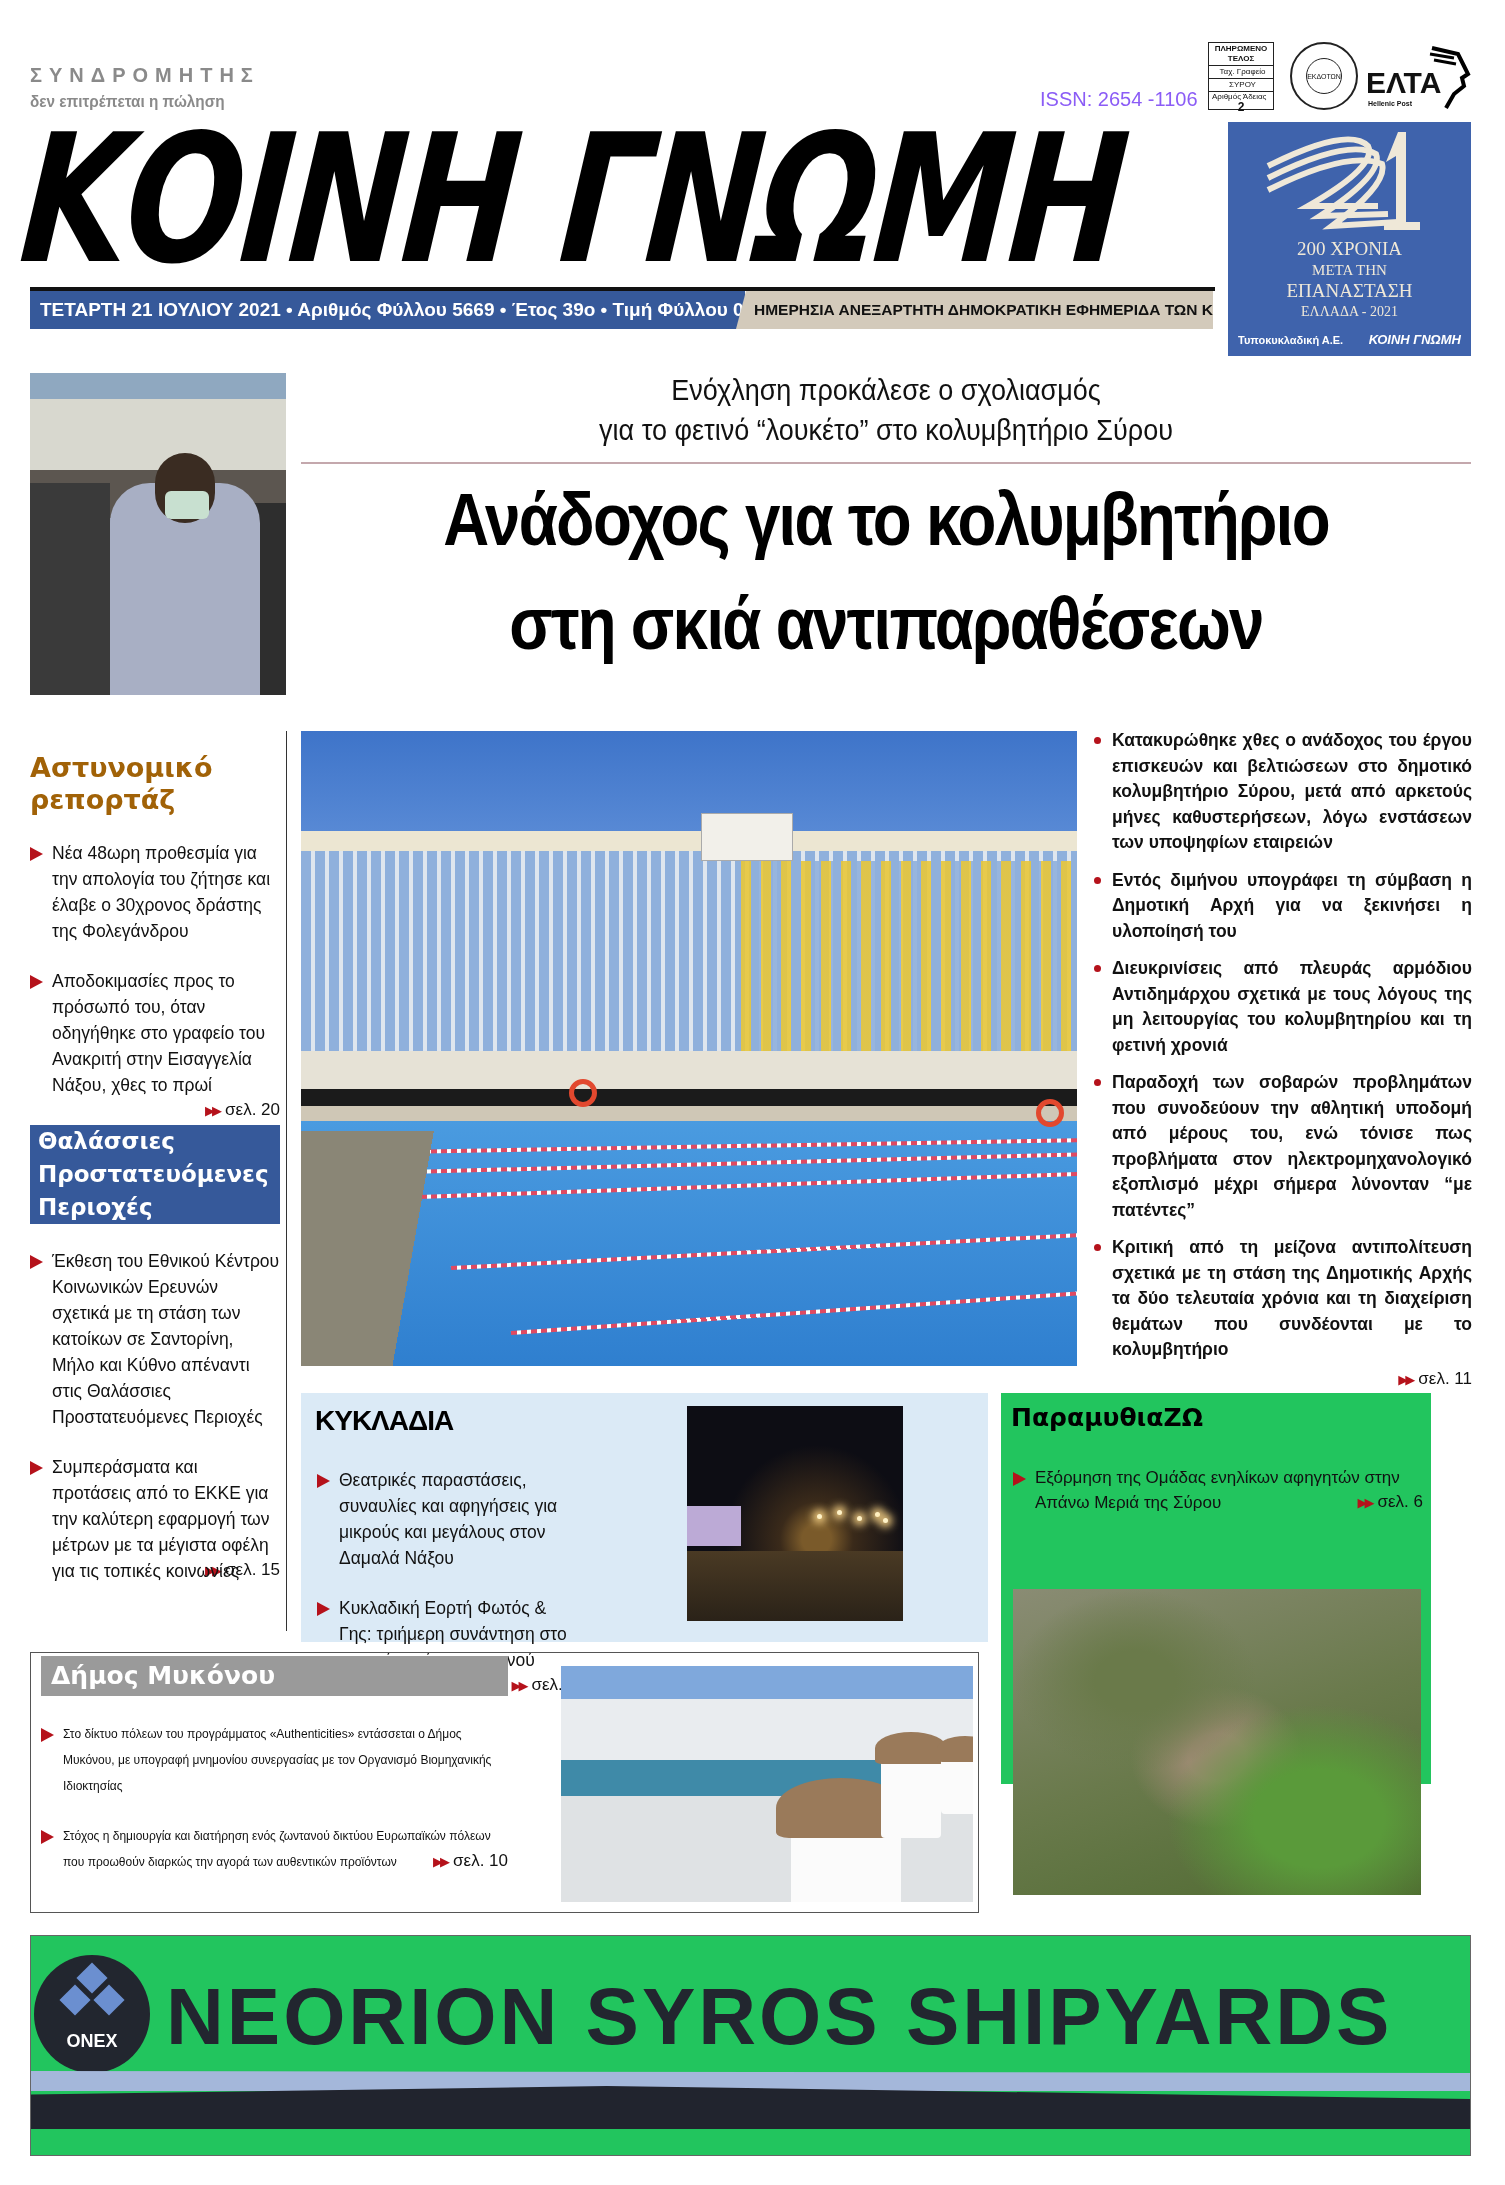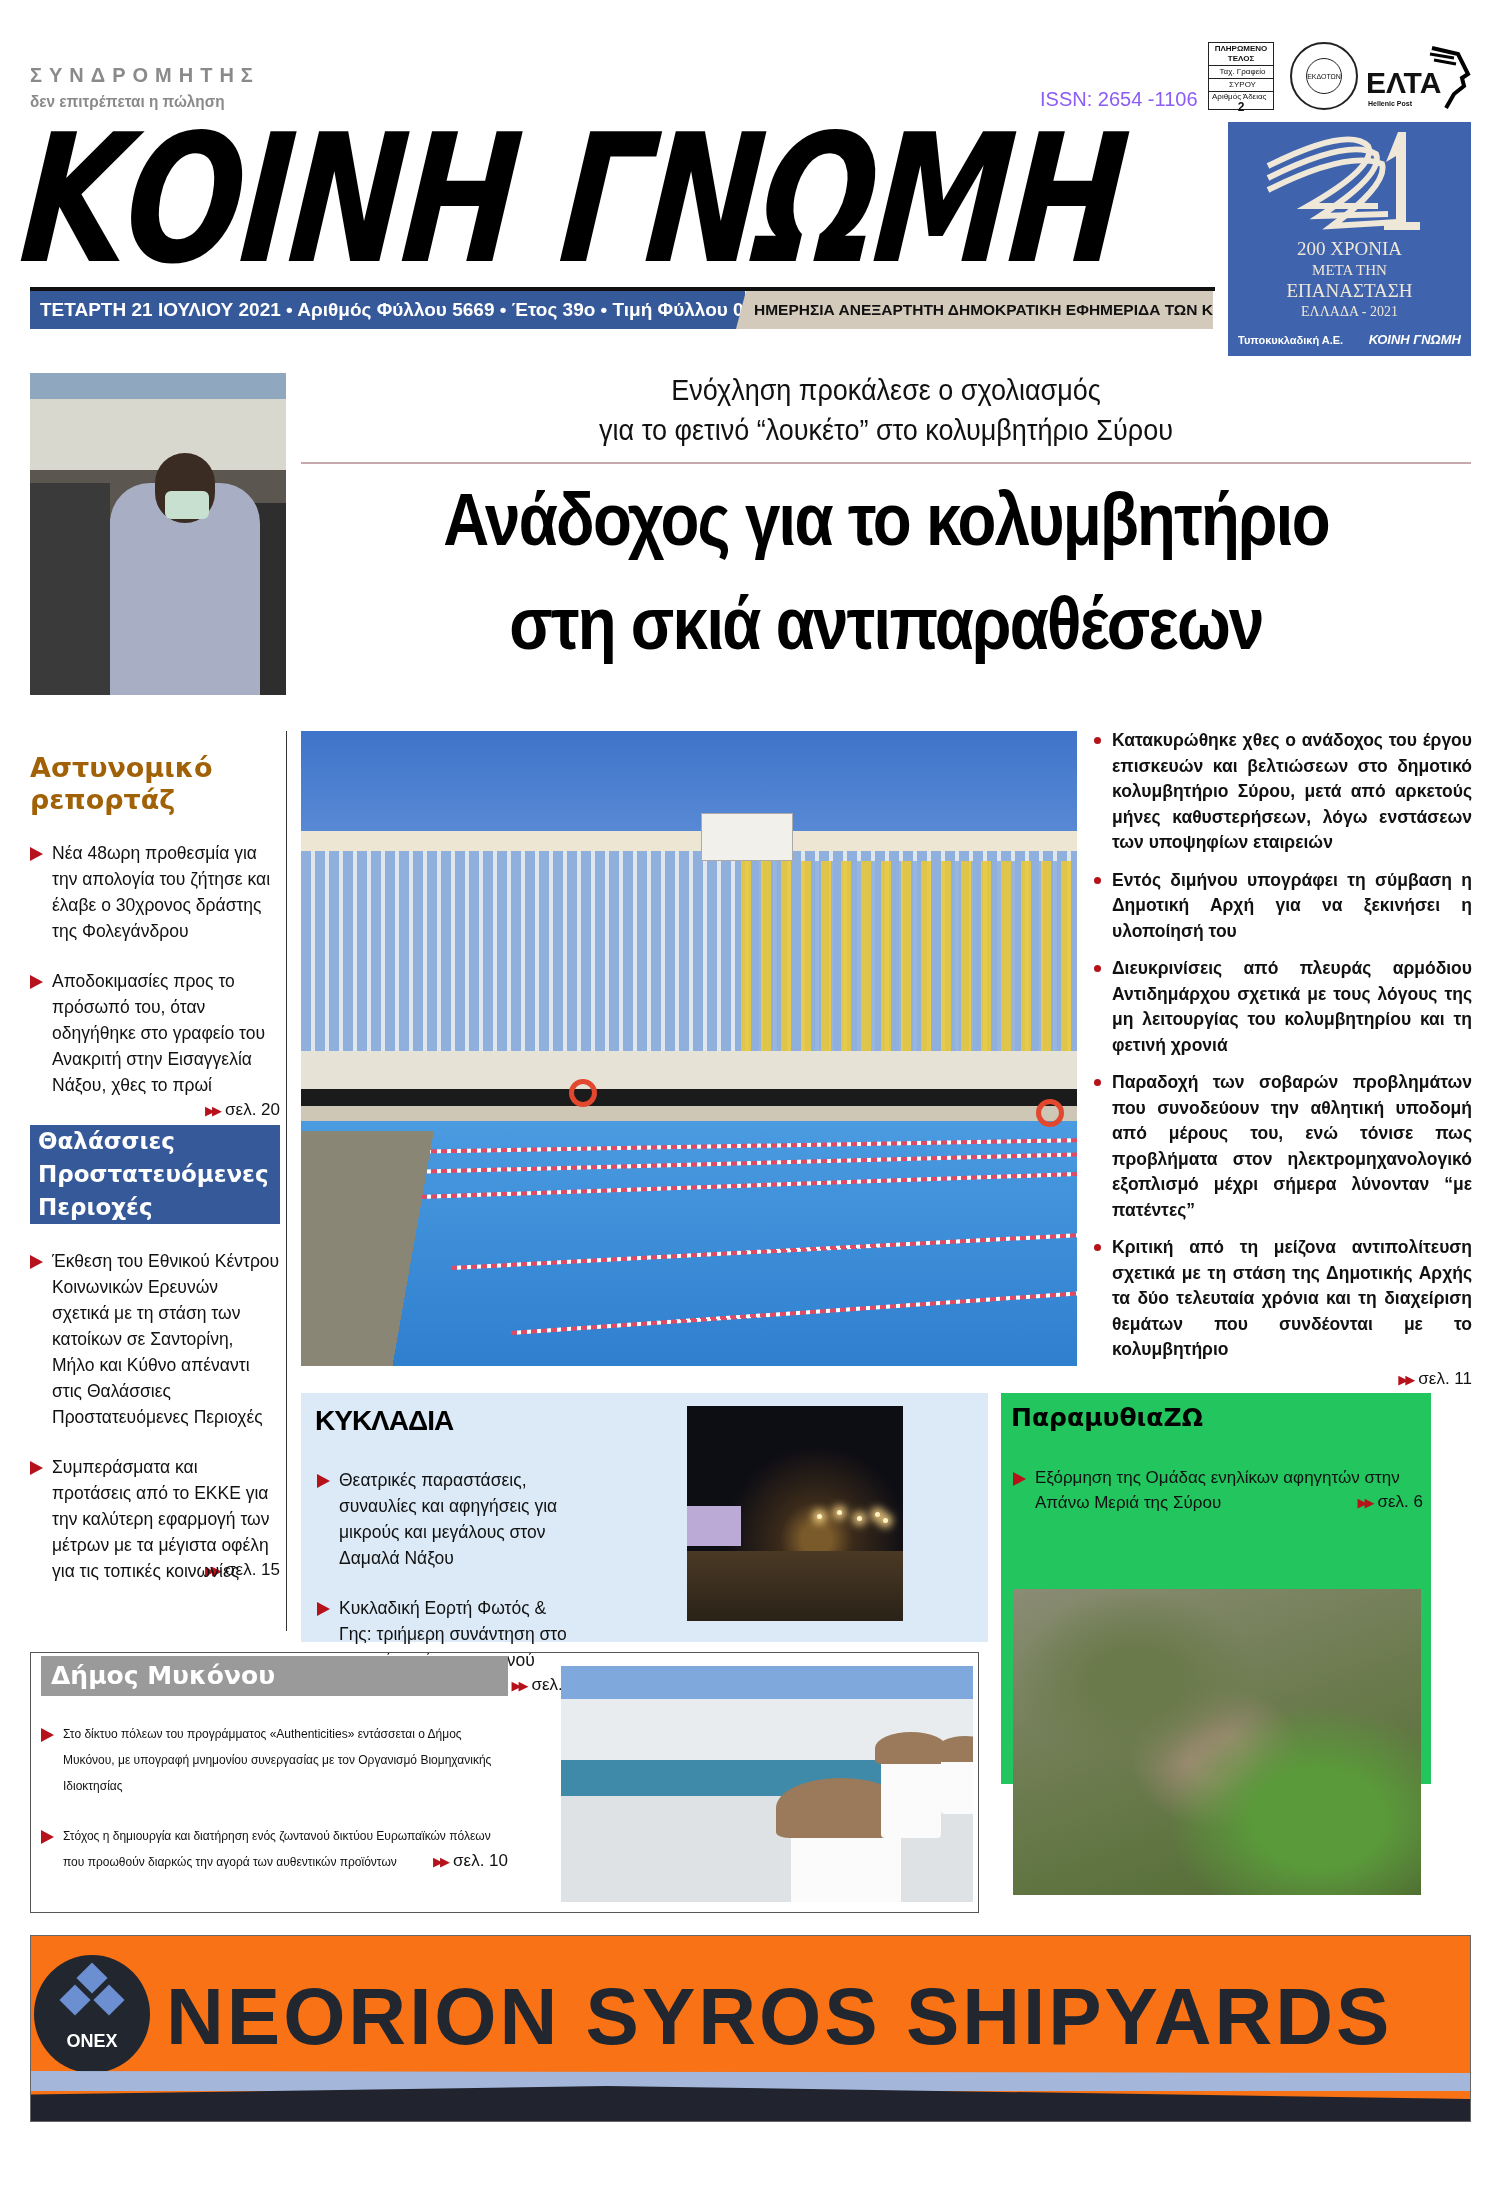--- a/index.html
+++ b/index.html
@@ -102,21 +102,21 @@
   
   .myk { left:30px; top:1652px; width:949px; height:261px; border:1.5px solid #555; box-sizing:border-box; }
   .myk .head { position:absolute; left:10px; top:3px; width:467px; height:40px; background:#9a9a9a; color:#fff; font-family:"DejaVu Sans", sans-serif; font-weight:bold; font-size:25px; line-height:40px; padding-left:10px; box-sizing:border-box; }
   .myk .txt { position:absolute; left:10px; top:44px; width:467px; }
   .myk .item { font-size:12px; line-height:26px; }
   .myk .img { position:absolute; left:528px; top:13px; width:440px; height:236px; overflow:hidden; background:linear-gradient(#7fa8dc 0 14%, #e9ecef 14% 40%, #3f8aa8 40% 55%, #dfe2e4 55%); }
   .myk .img .mill { position:absolute; background:#fbfbfb; border-radius:4px; }
   .myk .img .roof { position:absolute; background:#9a7a5a; border-radius:50% 50% 10% 10%; }
 
   
-  .ad { left:30px; top:1935px; width:1441px; height:187px; border:1.5px solid #666; box-sizing:border-box; background:#f97316; overflow:hidden; }
+  .ad { left:30px; top:1935px; width:1441px; height:221px; border:1.5px solid #666; box-sizing:border-box; background:#22c55e; overflow:hidden; }
   .ad .circ { position:absolute; left:3px; top:19px; width:116px; height:118px; border-radius:50%; background:#22262f; }
   .ad .diamond { position:absolute; width:22px; height:22px; background:#6b8fd0; transform:rotate(45deg); }
   .ad .onex { position:absolute; left:0; width:100%; top:76px; text-align:center; color:#fff; font-weight:bold; font-size:18px; }
   .ad .name { position:absolute; left:135px; top:36px; font-size:80px; font-weight:900; color:#22262f; letter-spacing:3px; white-space:nowrap; line-height:90px; }
   .ad .wave1 { position:absolute; left:0; top:135px; width:100%; height:20px; background:#a4b7da; clip-path:polygon(0 0,100% 10%,100% 100%,0 100%); }
   .ad .wave2 { position:absolute; left:0; top:150px; width:100%; height:43px; background:#21242e; clip-path:polygon(0 20%,40% 0,100% 30%,100% 100%,0 100%); }
 </style>
 </head>
 <body>
 

